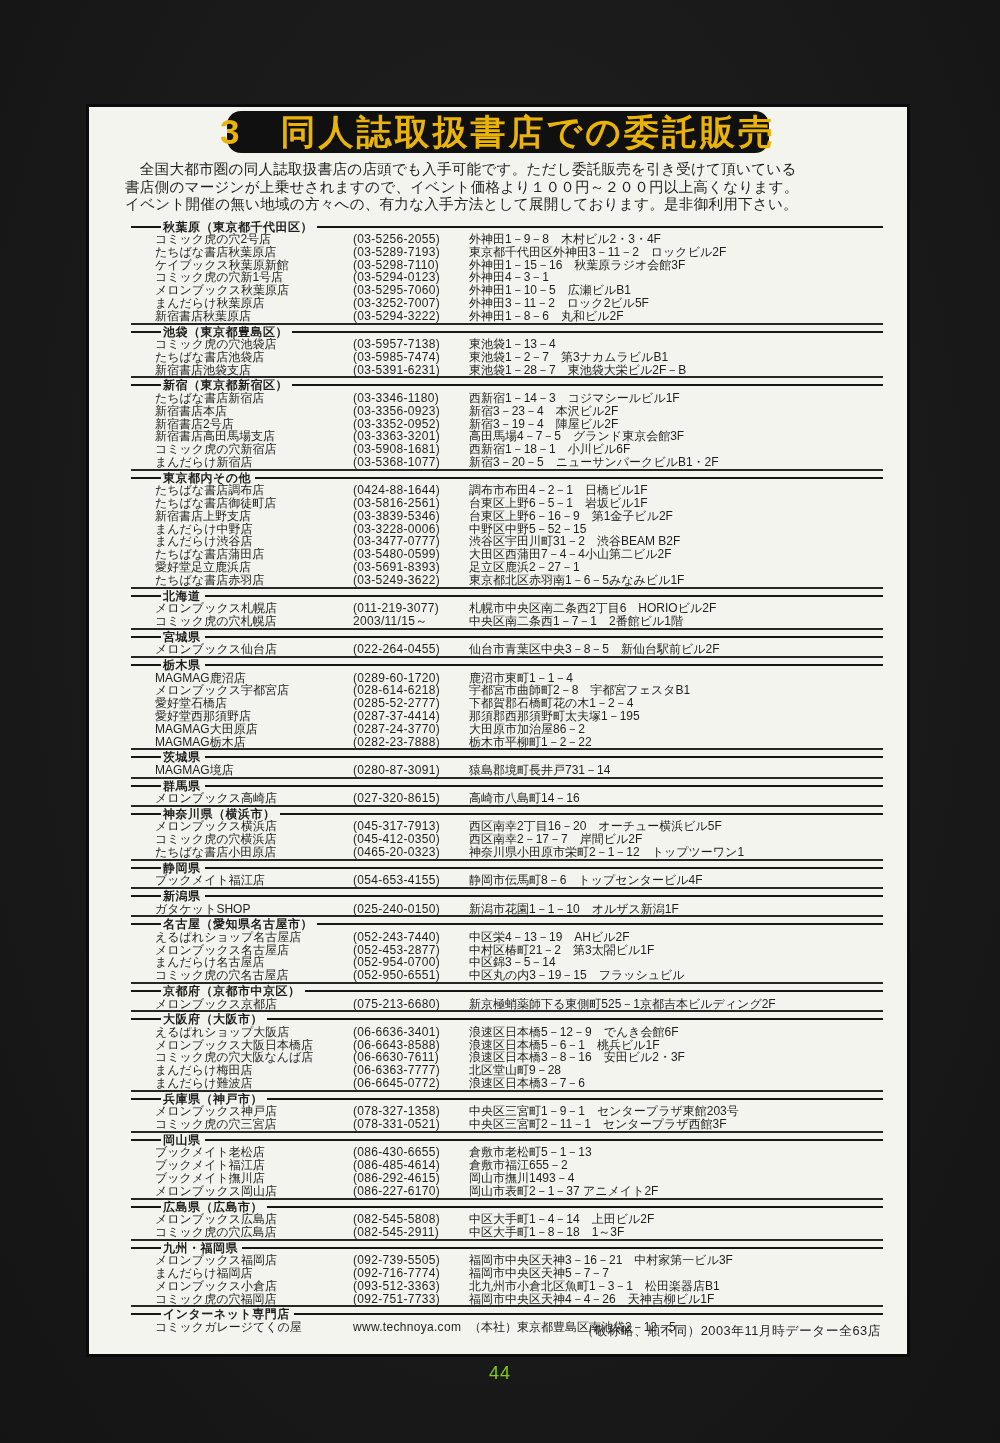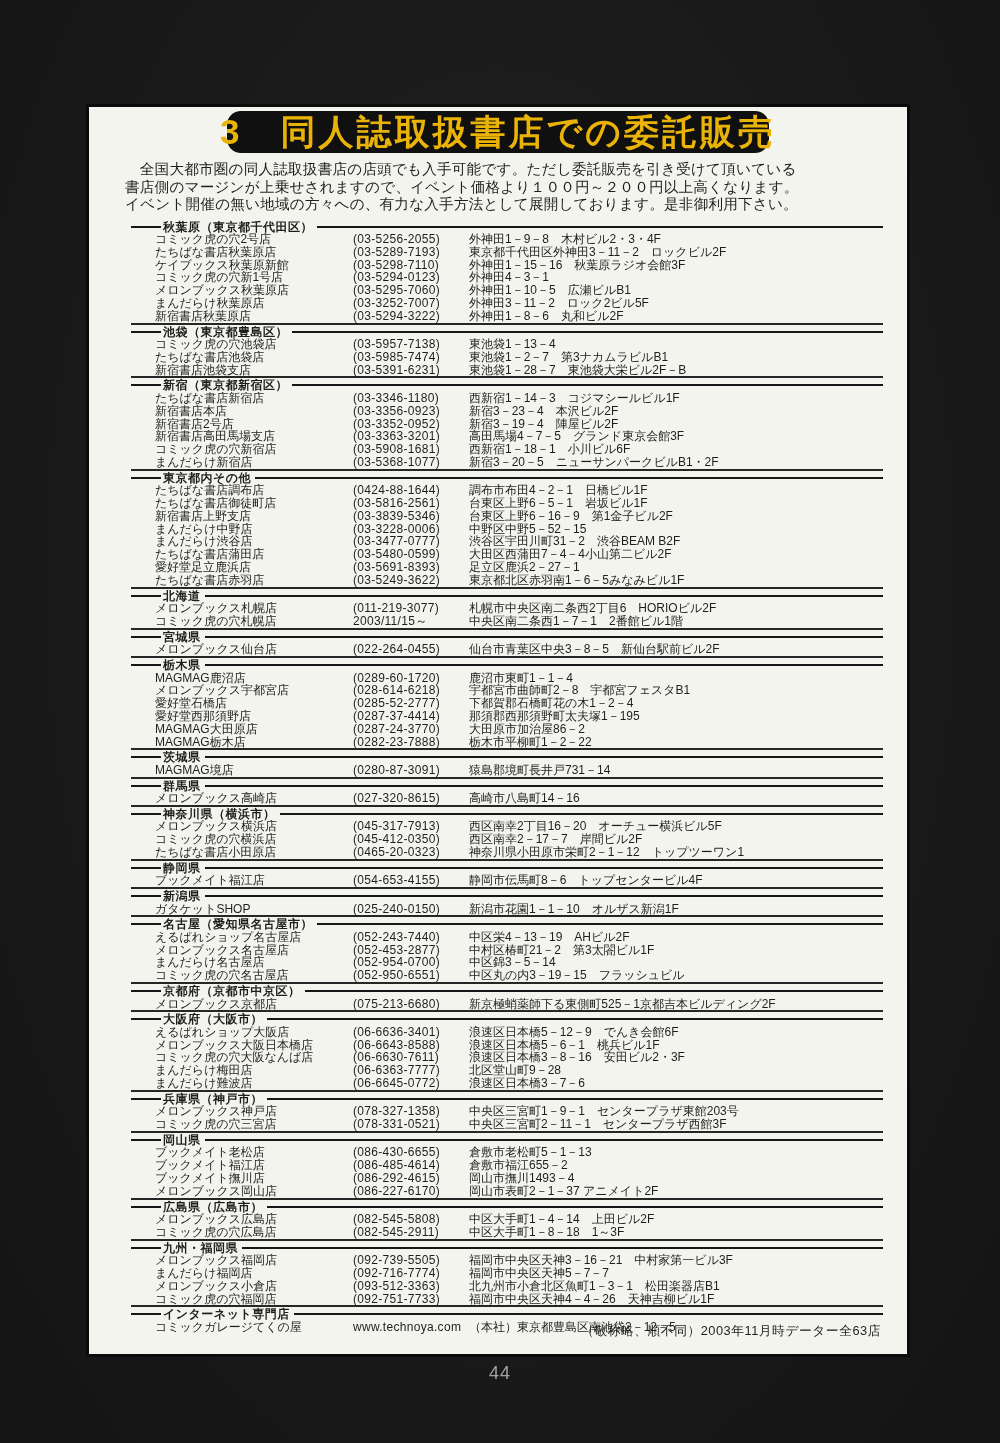--- a/index.html
+++ b/index.html
@@ -31,21 +31,21 @@
   .drow{
     display:grid;grid-template-columns:219px 118px 1fr;
     height:12.8px;align-items:center;font-size:12px;line-height:12.8px;
   }
   .cell-name{padding-left:24px;white-space:nowrap;overflow:hidden;}
   .cell-phone{white-space:nowrap;padding-left:3px;letter-spacing:0.3px;}
   .cell-address{white-space:nowrap;overflow:hidden;padding-left:1px;}
   .footer-note{position:absolute;right:26px;bottom:14px;font-size:12.8px;letter-spacing:0.5px;white-space:nowrap;}
   .page-number{
     position:absolute;left:0;top:1363px;width:1000px;text-align:center;
-    color:#a3a3a3;font-size:18px;letter-spacing:1px;
+    color:#84cc16;font-size:18px;letter-spacing:1px;
   }
 </style>
 </head>
 <body>
 
 <div class="page">
   <div class="banner">
     <span>3　同人誌取扱書店での委託販売</span>
   </div>
   <div class="intro">

